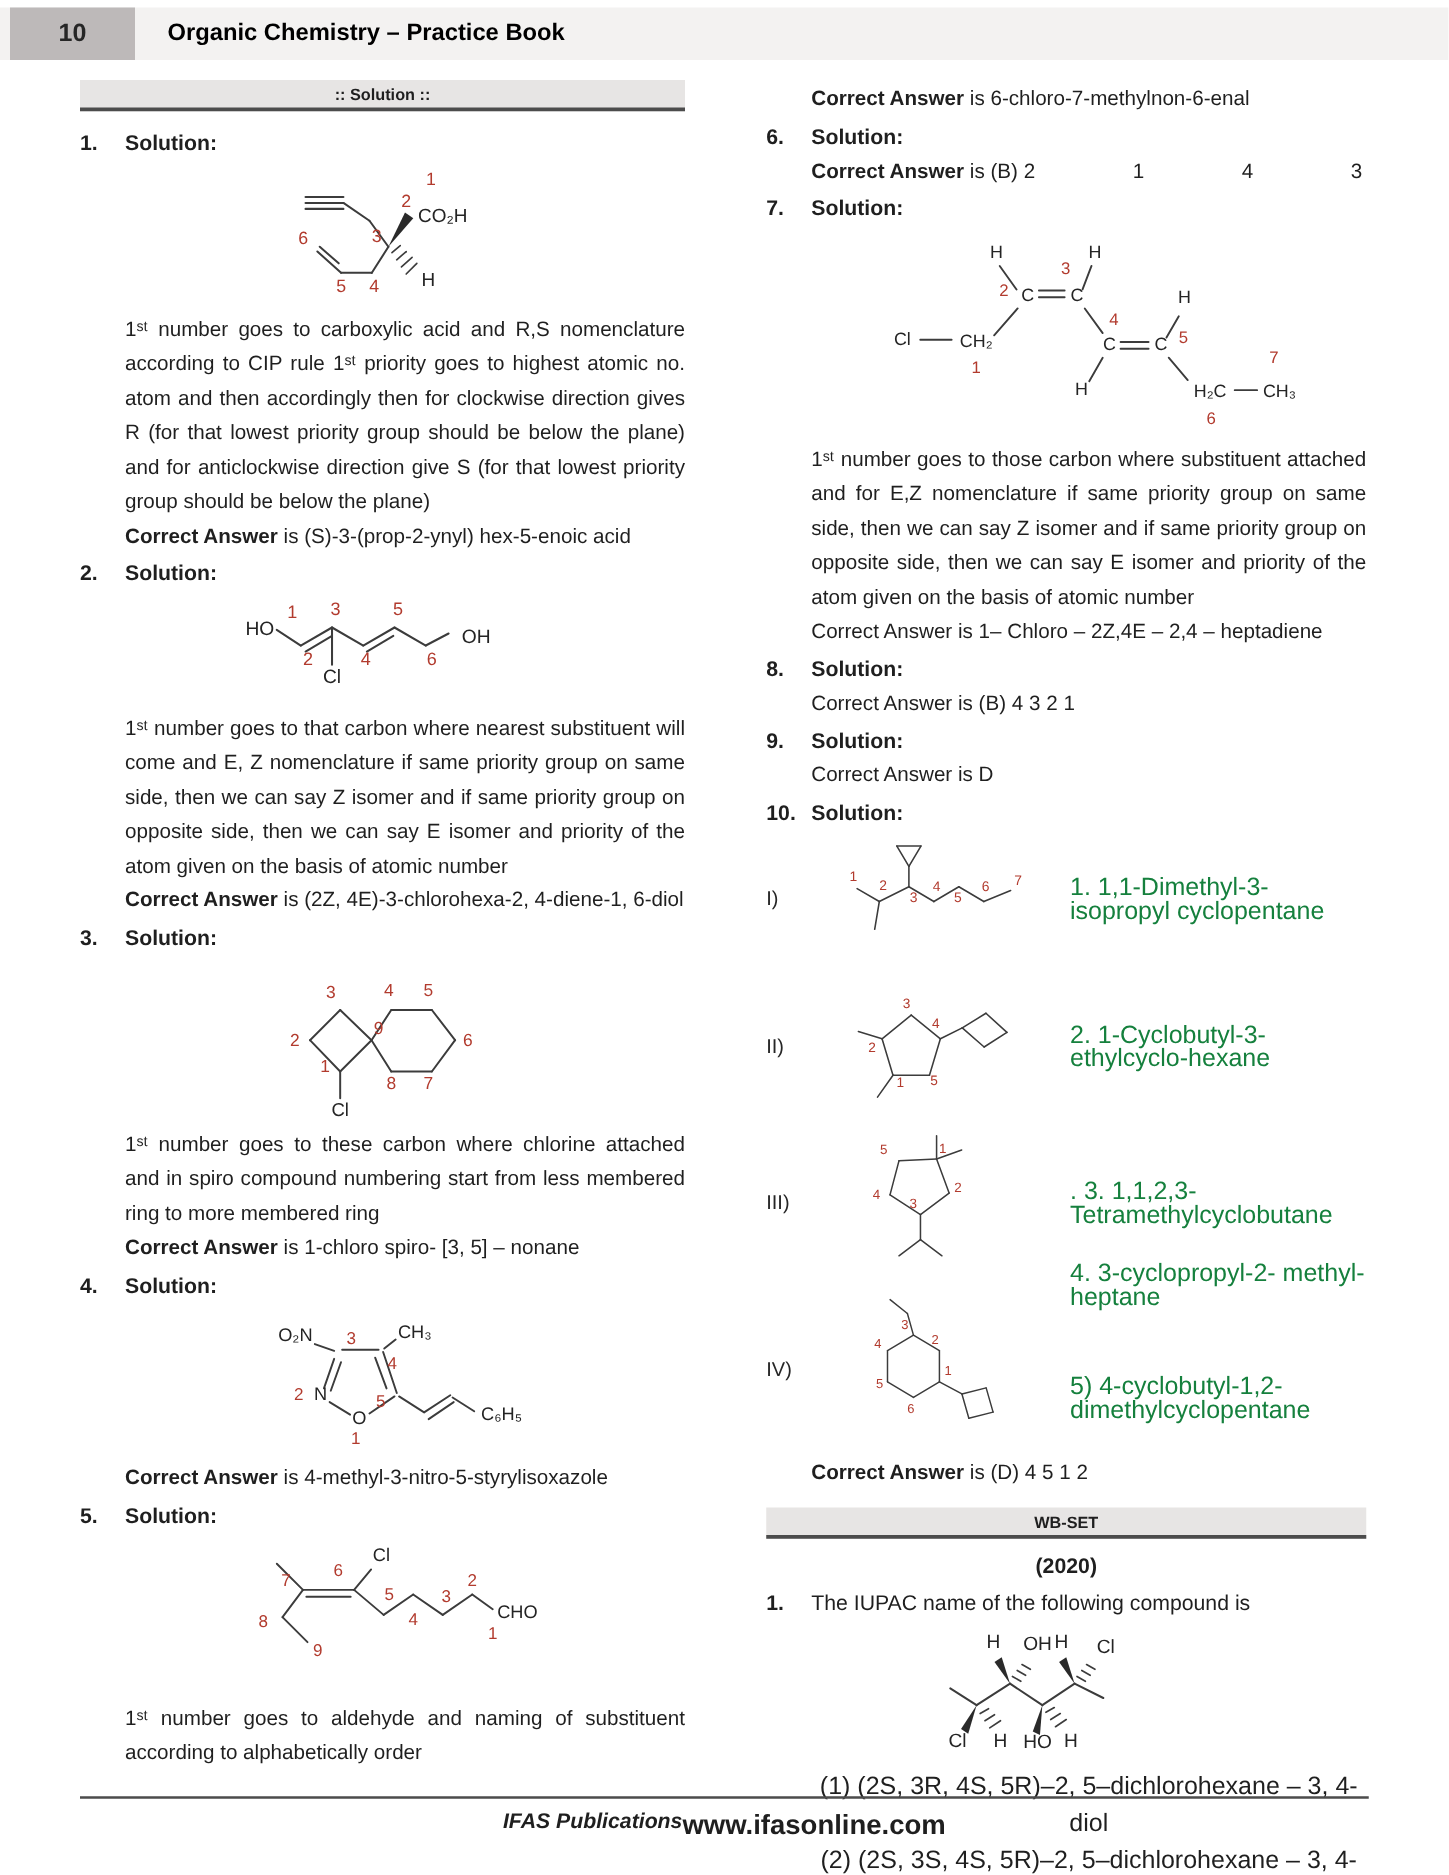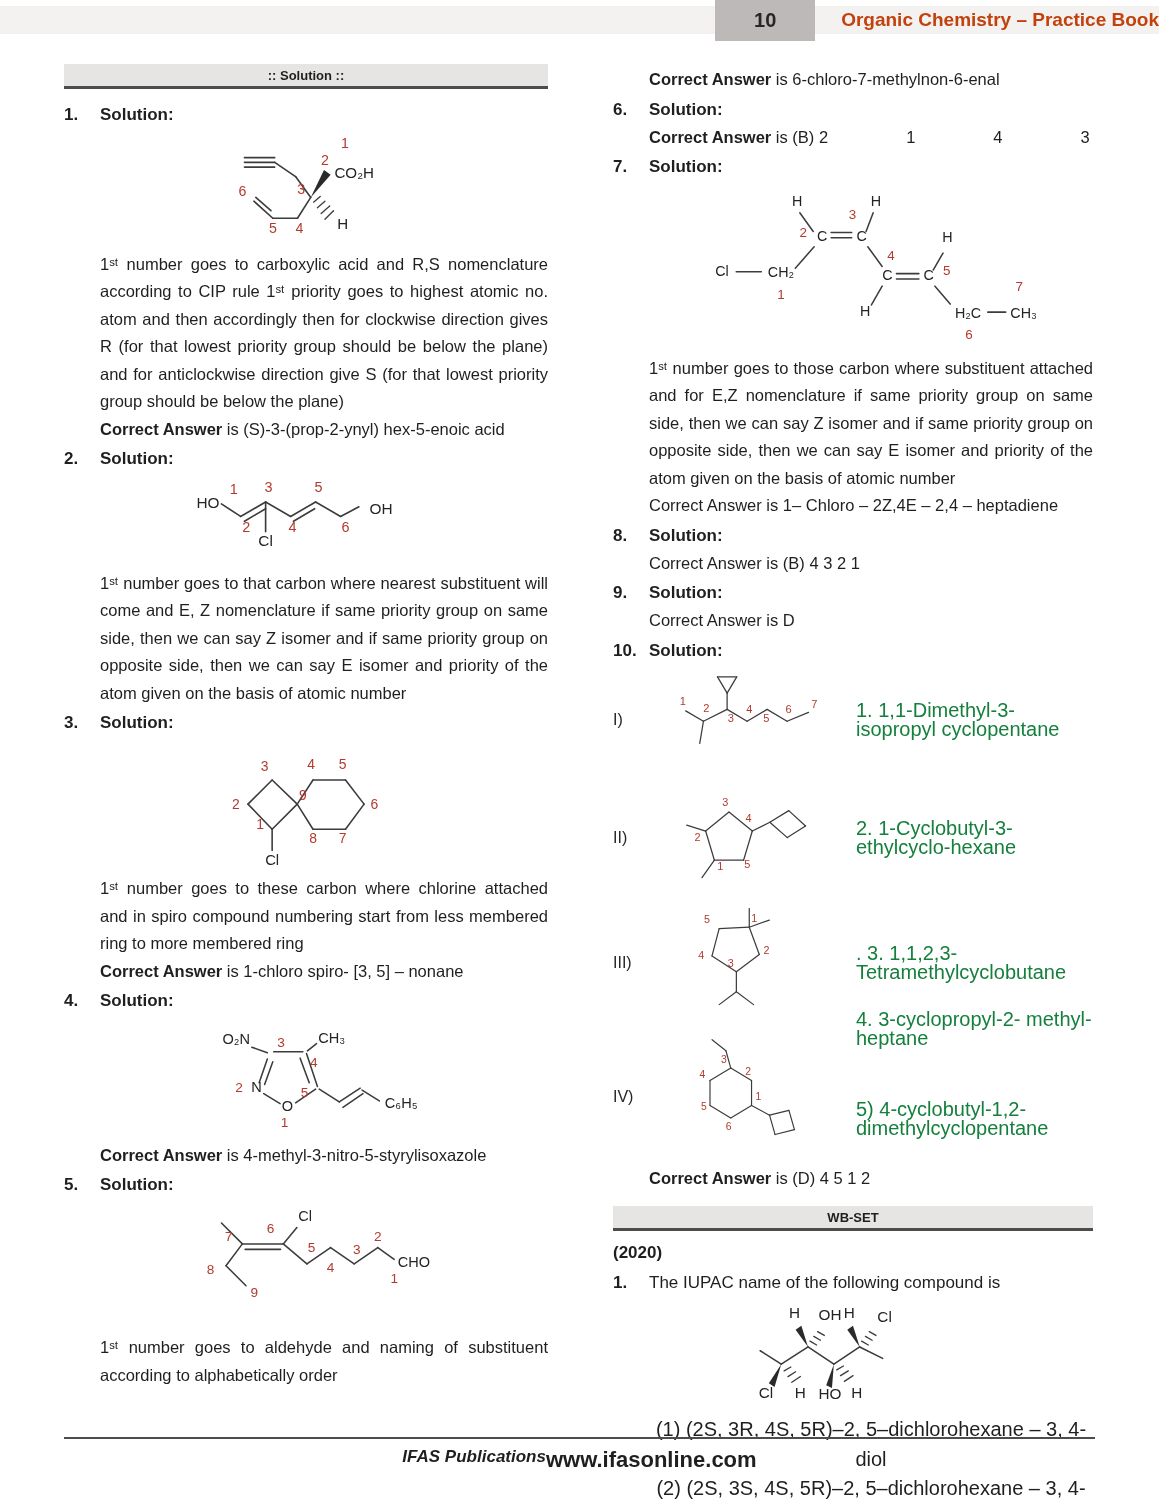--- a/index.html
+++ b/index.html
@@ -1,22 +1,22 @@
 <!DOCTYPE html>
 <html><head>
 <meta charset="utf-8">
 <style>
   html,body{margin:0;padding:0;background:#ffffff;}
   .page{position:relative;width:1159px;height:1500px;background:#ffffff;overflow:hidden;
         font-family:"Liberation Sans","DejaVu Sans",sans-serif;color:#1f1f1f;}
   
-  .topbar{position:absolute;top:6px;left:0;width:100%;height:28px;background:#f3f2f1;display:flex;align-items:center;justify-content:flex-end;}
+  .topbar{position:absolute;top:6px;left:0;width:100%;height:42px;background:#f3f2f1;display:flex;align-items:center;}
   .pagenum{width:100px;height:42px;margin-left:8px;background:#bdb9b9;display:flex;align-items:center;justify-content:center;
            font-weight:bold;font-size:20px;color:#262626;}
-  .booktitle{margin-left:26px;font-weight:bold;font-size:19px;color:#c2410c;}
+  .booktitle{margin-left:26px;font-weight:bold;font-size:19px;color:#000000;}
   
   .col{position:absolute;top:64px;}
   .col.left{left:64px;width:484px;}
   .col.right{left:613px;width:480px;}
   .banner{background:#e7e5e4;border-bottom:3px solid #4c4c4c;text-align:center;font-weight:bold;font-size:13px;
           padding:4px 0 3px 0;margin-bottom:12px;}
   .ihead{display:flex;font-weight:bold;font-size:17px;line-height:28px;margin-top:2px;}
   .inum{width:36px;flex:none;}
   .para{font-size:16.5px;line-height:27.5px;text-align:justify;margin:2px 0 0 36px;}
   .ans{font-size:16.5px;line-height:27.5px;text-align:justify;margin:0 0 0 36px;}
@@ -30,21 +30,21 @@
   svg text.num{fill:#b23b2e;font-size:15px;}
   svg text.atom{fill:#242424;font-size:16px;}
   
   .mrow{display:flex;align-items:center;margin:-4px 0;}
   .roman{width:44px;flex:none;font-size:16px;color:#262626;}
   .mstruct{width:195px;flex:none;display:flex;justify-content:center;}
   .mname{flex:1;font-size:20px;line-height:19px;padding-left:4px;color:#15803d;}
   .stack{display:flex;flex-direction:column;justify-content:center;}
   .stack p{margin:0;}
   .stack p.first{margin-top:-46px;margin-bottom:52px;}
-  .year{font-weight:bold;font-size:17px;text-align:left;margin:10px 0 6px 0;}
+  .year{font-weight:bold;font-size:17px;text-align:center;margin:10px 0 6px 0;}
   .opt{font-size:20px;line-height:29.5px;margin:0 0 0 36px;text-align:center;}
   
   .pfooter{position:absolute;left:64px;top:1437px;width:1031px;border-top:2.5px solid #4c4c4c;
            padding-top:8px;display:flex;justify-content:center;}
   .f-left{font-weight:bold;font-style:italic;font-size:17px;}
   .f-right{font-weight:bold;font-size:22px;}
 </style>
 </head>
 <body>
 
@@ -110,20 +110,21 @@
           <text x="196" y="39" text-anchor="start" class="atom">OH</text>
           <text x="88" y="72" text-anchor="middle" class="atom">Cl</text>
           <text x="55" y="18" text-anchor="middle" class="num">1</text>
           <text x="68" y="57" text-anchor="middle" class="num">2</text>
           <text x="91" y="16" text-anchor="middle" class="num">3</text>
           <text x="116" y="57" text-anchor="middle" class="num">4</text>
           <text x="143" y="16" text-anchor="middle" class="num">5</text>
           <text x="171" y="57" text-anchor="middle" class="num">6</text>
         </svg>
       <p class="para">1ˢᵗ number goes to that carbon where nearest substituent will come and E, Z nomenclature if same priority group on same side, then we can say Z isomer and if same priority group on opposite side, then we can say E isomer and priority of the atom given on the basis of atomic number</p>
+      <p class="ans"><b>Correct Answer</b><span> is (2Z, 4E)-3-chlorohexa-2, 4-diene-1, 6-diol</span></p>
     </div>
 
     <div>
       <div class="ihead">
         <span class="inum">3.</span>
         <span>Solution:</span>
       </div>
       <svg class="struct" viewBox="0 0 210 140" style="width:195px">
         <line class="b" x1="95" y1="68" x2="68" y2="42"></line>
           <line class="b" x1="68" y1="42" x2="42" y2="68"></line>

